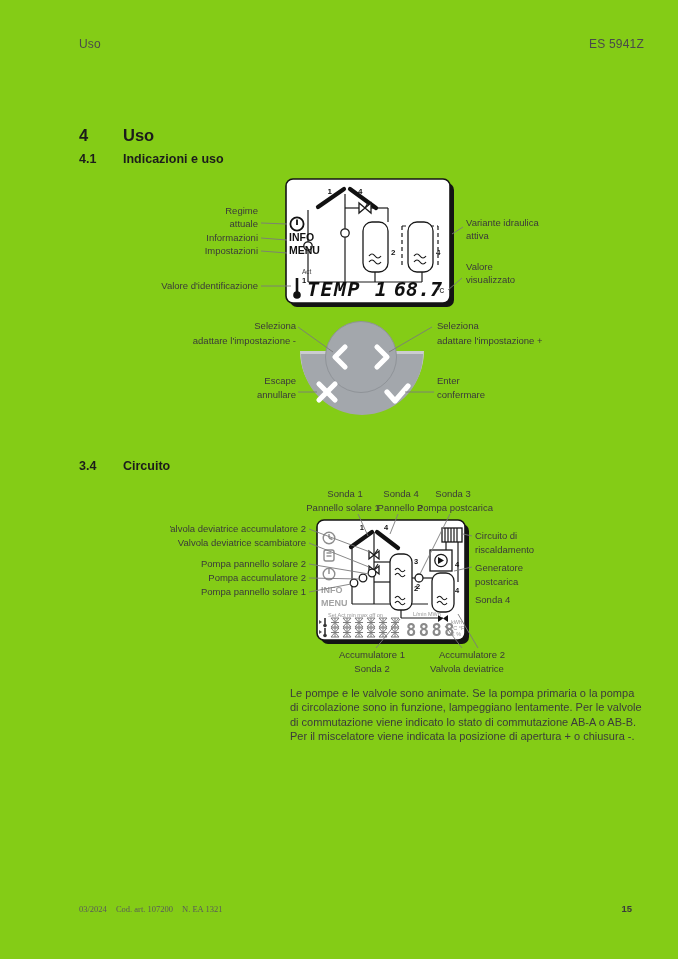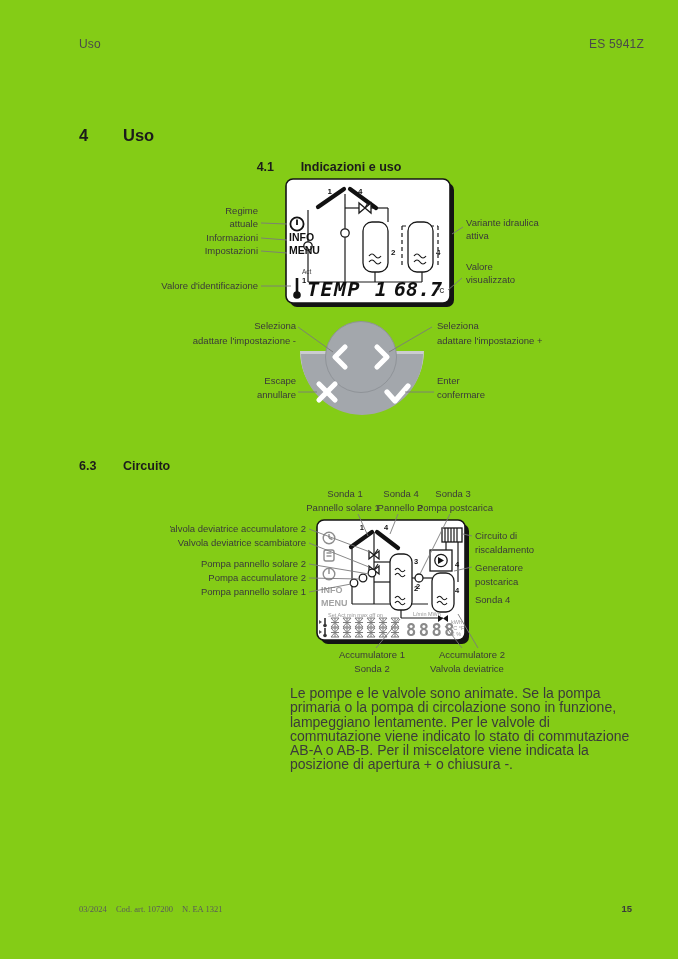--- a/index.html
+++ b/index.html
@@ -4,21 +4,21 @@
 <style>
   html,body{margin:0;padding:0;background:#e8e8e8;}
   .page{position:relative;width:678px;height:959px;background:#84cc16;
         font-family:"Liberation Sans",sans-serif;overflow:hidden;margin:0 auto;}
   .abs{position:absolute;}
   .hdr{font-size:12px;color:#4a4a4a;letter-spacing:.2px;}
   .h1row{display:flex;align-items:baseline;font-weight:bold;color:#1c1c1b;}
   .h1row .num{width:44px;flex:0 0 44px;}
   .h1{font-size:16.5px;}
   .h2{font-size:12.5px;}
-  .bodytext{font-size:14px;line-height:14.3px;color:#3b3b3b;width:352px;}
+  .bodytext{font-size:11px;line-height:14.3px;color:#3b3b3b;width:352px;}
   .ftr{font-size:8.5px;color:#5a5a5a;}
   .ftr span{margin-right:9px;font-family:Liberation Serif, serif;}
   .pgnum{font-size:9.5px;color:#3b3b3b;font-weight:bold;}
   svg text{font-family:"Liberation Sans",sans-serif;fill:#3a3a3a;}
   .lbl{font-size:9.5px;}
   .menu{font-size:10.5px;font-weight:bold;fill:#111;}
   .menu-gray{font-size:9px;font-weight:bold;fill:#a3a3a3;}
   .numb{font-size:8px;font-weight:bold;fill:#111;}
   .numb2{font-size:7.5px;font-weight:bold;fill:#111;}
   .tiny{font-size:6.5px;fill:#444;}
@@ -38,21 +38,21 @@
 
 <div class="page">
 
   <div class="abs hdr" style="left:79px;top:37px;">Uso</div>
   <div class="abs hdr" style="right:34px;top:37px;">ES 5941Z</div>
 
   <div class="abs h1row h1" style="left:79px;top:126px;width:500px;">
     <span class="num">4</span>
     <span>Uso</span>
   </div>
-  <div class="abs h1row h2" style="left:79px;top:160px;width:500px;justify-content:center;">
+  <div class="abs h1row h2" style="left:79px;top:152px;width:500px;">
     <span class="num">4.1</span>
     <span>Indicazioni e uso</span>
   </div>
 
   <svg class="abs" style="left:150px;top:174px;" width="392" height="140" viewBox="0 0 392 140">
 
     <rect x="140" y="9" width="164" height="124" rx="7" fill="#141414"></rect>
     <rect x="136" y="5" width="164" height="124" rx="7" fill="#ffffff" stroke="#141414" stroke-width="1.6"></rect>
 
     <g class="pipe">
@@ -155,21 +155,21 @@
     <text class="lbl" x="146" y="32" text-anchor="end">adattare l'impostazione -</text>
     <text class="lbl" x="287" y="17">Seleziona</text>
     <text class="lbl" x="287" y="32">adattare l'impostazione +</text>
     <text class="lbl" x="146" y="72" text-anchor="end">Escape</text>
     <text class="lbl" x="146" y="86" text-anchor="end">annullare</text>
     <text class="lbl" x="287" y="72">Enter</text>
     <text class="lbl" x="287" y="86">confermare</text>
   </svg>
 
   <div class="abs h1row h2" style="left:79px;top:459px;width:500px;">
-    <span class="num">6.3</span>
+    <span class="num">3.4</span>
     <span>Circuito</span>
   </div>
 
   <svg class="abs" style="left:170px;top:486px;" width="420" height="200" viewBox="0 0 420 200">
     <defs>
       <g id="segchar" stroke="#7d7d7d" stroke-width="1">
         <line x1="0" y1="0" x2="8" y2="9"></line>
           <line x1="8" y1="0" x2="0" y2="9"></line>
         <line x1="4" y1="0" x2="4" y2="9"></line>
           <line x1="0" y1="4.5" x2="8" y2="4.5"></line>

